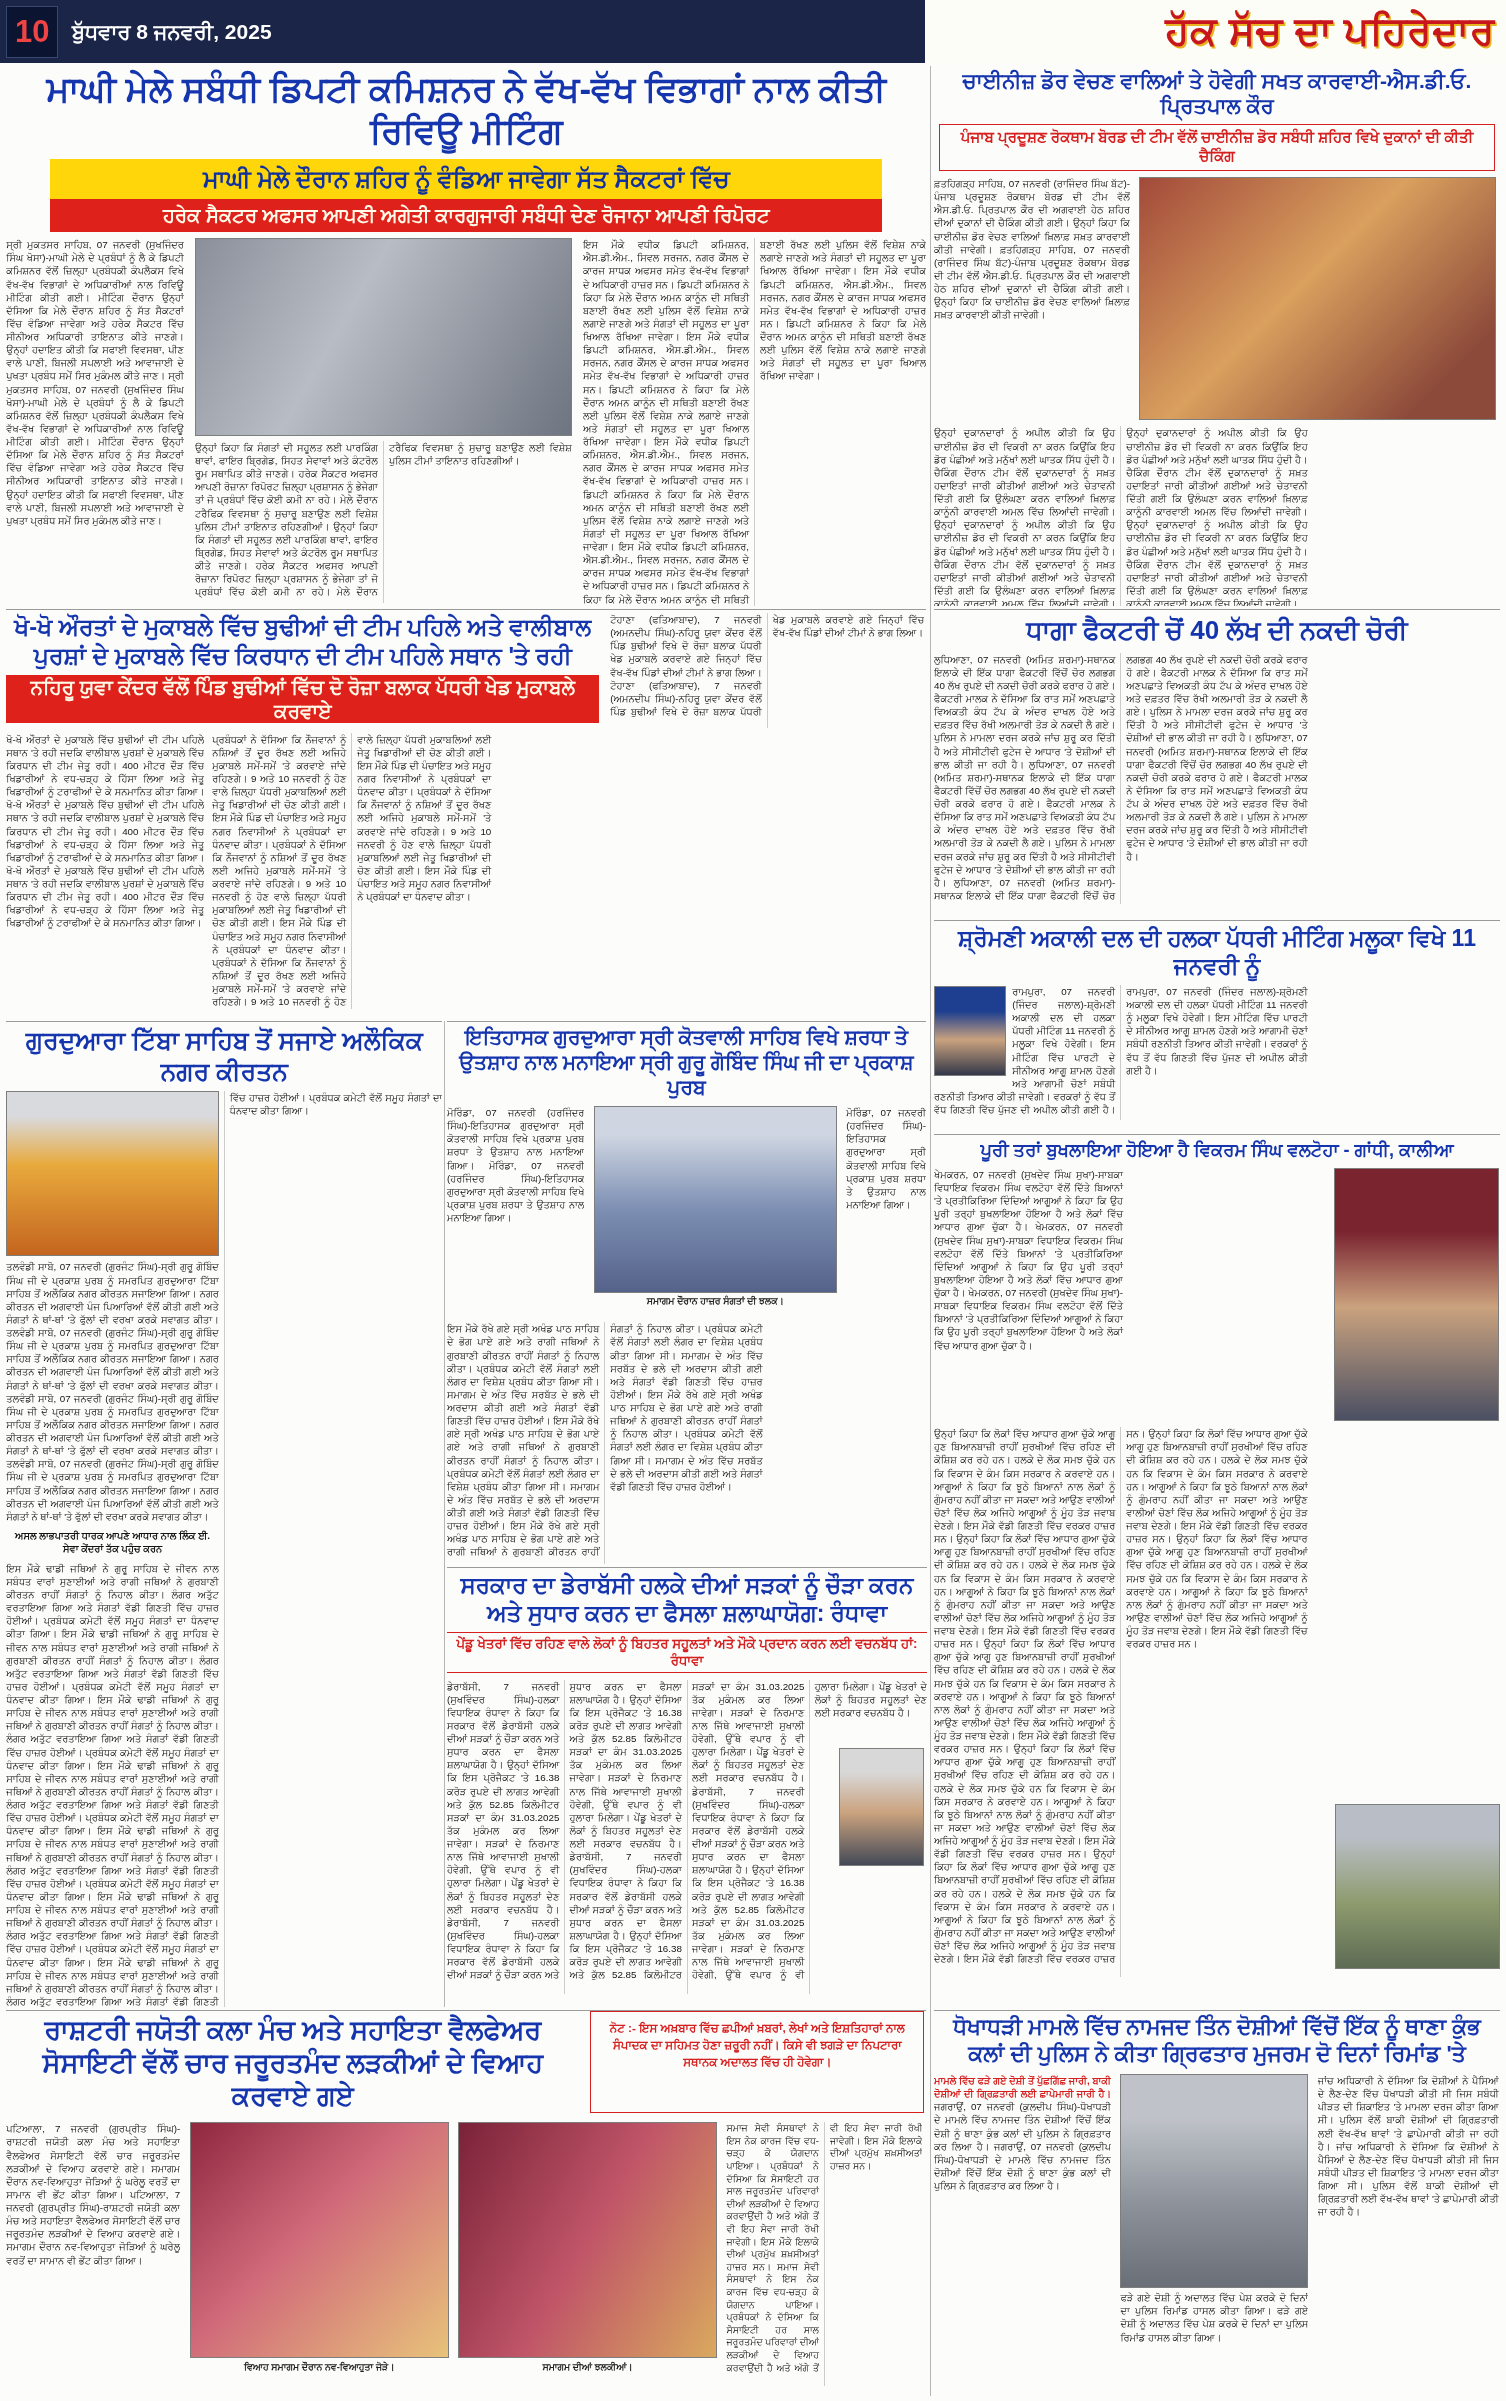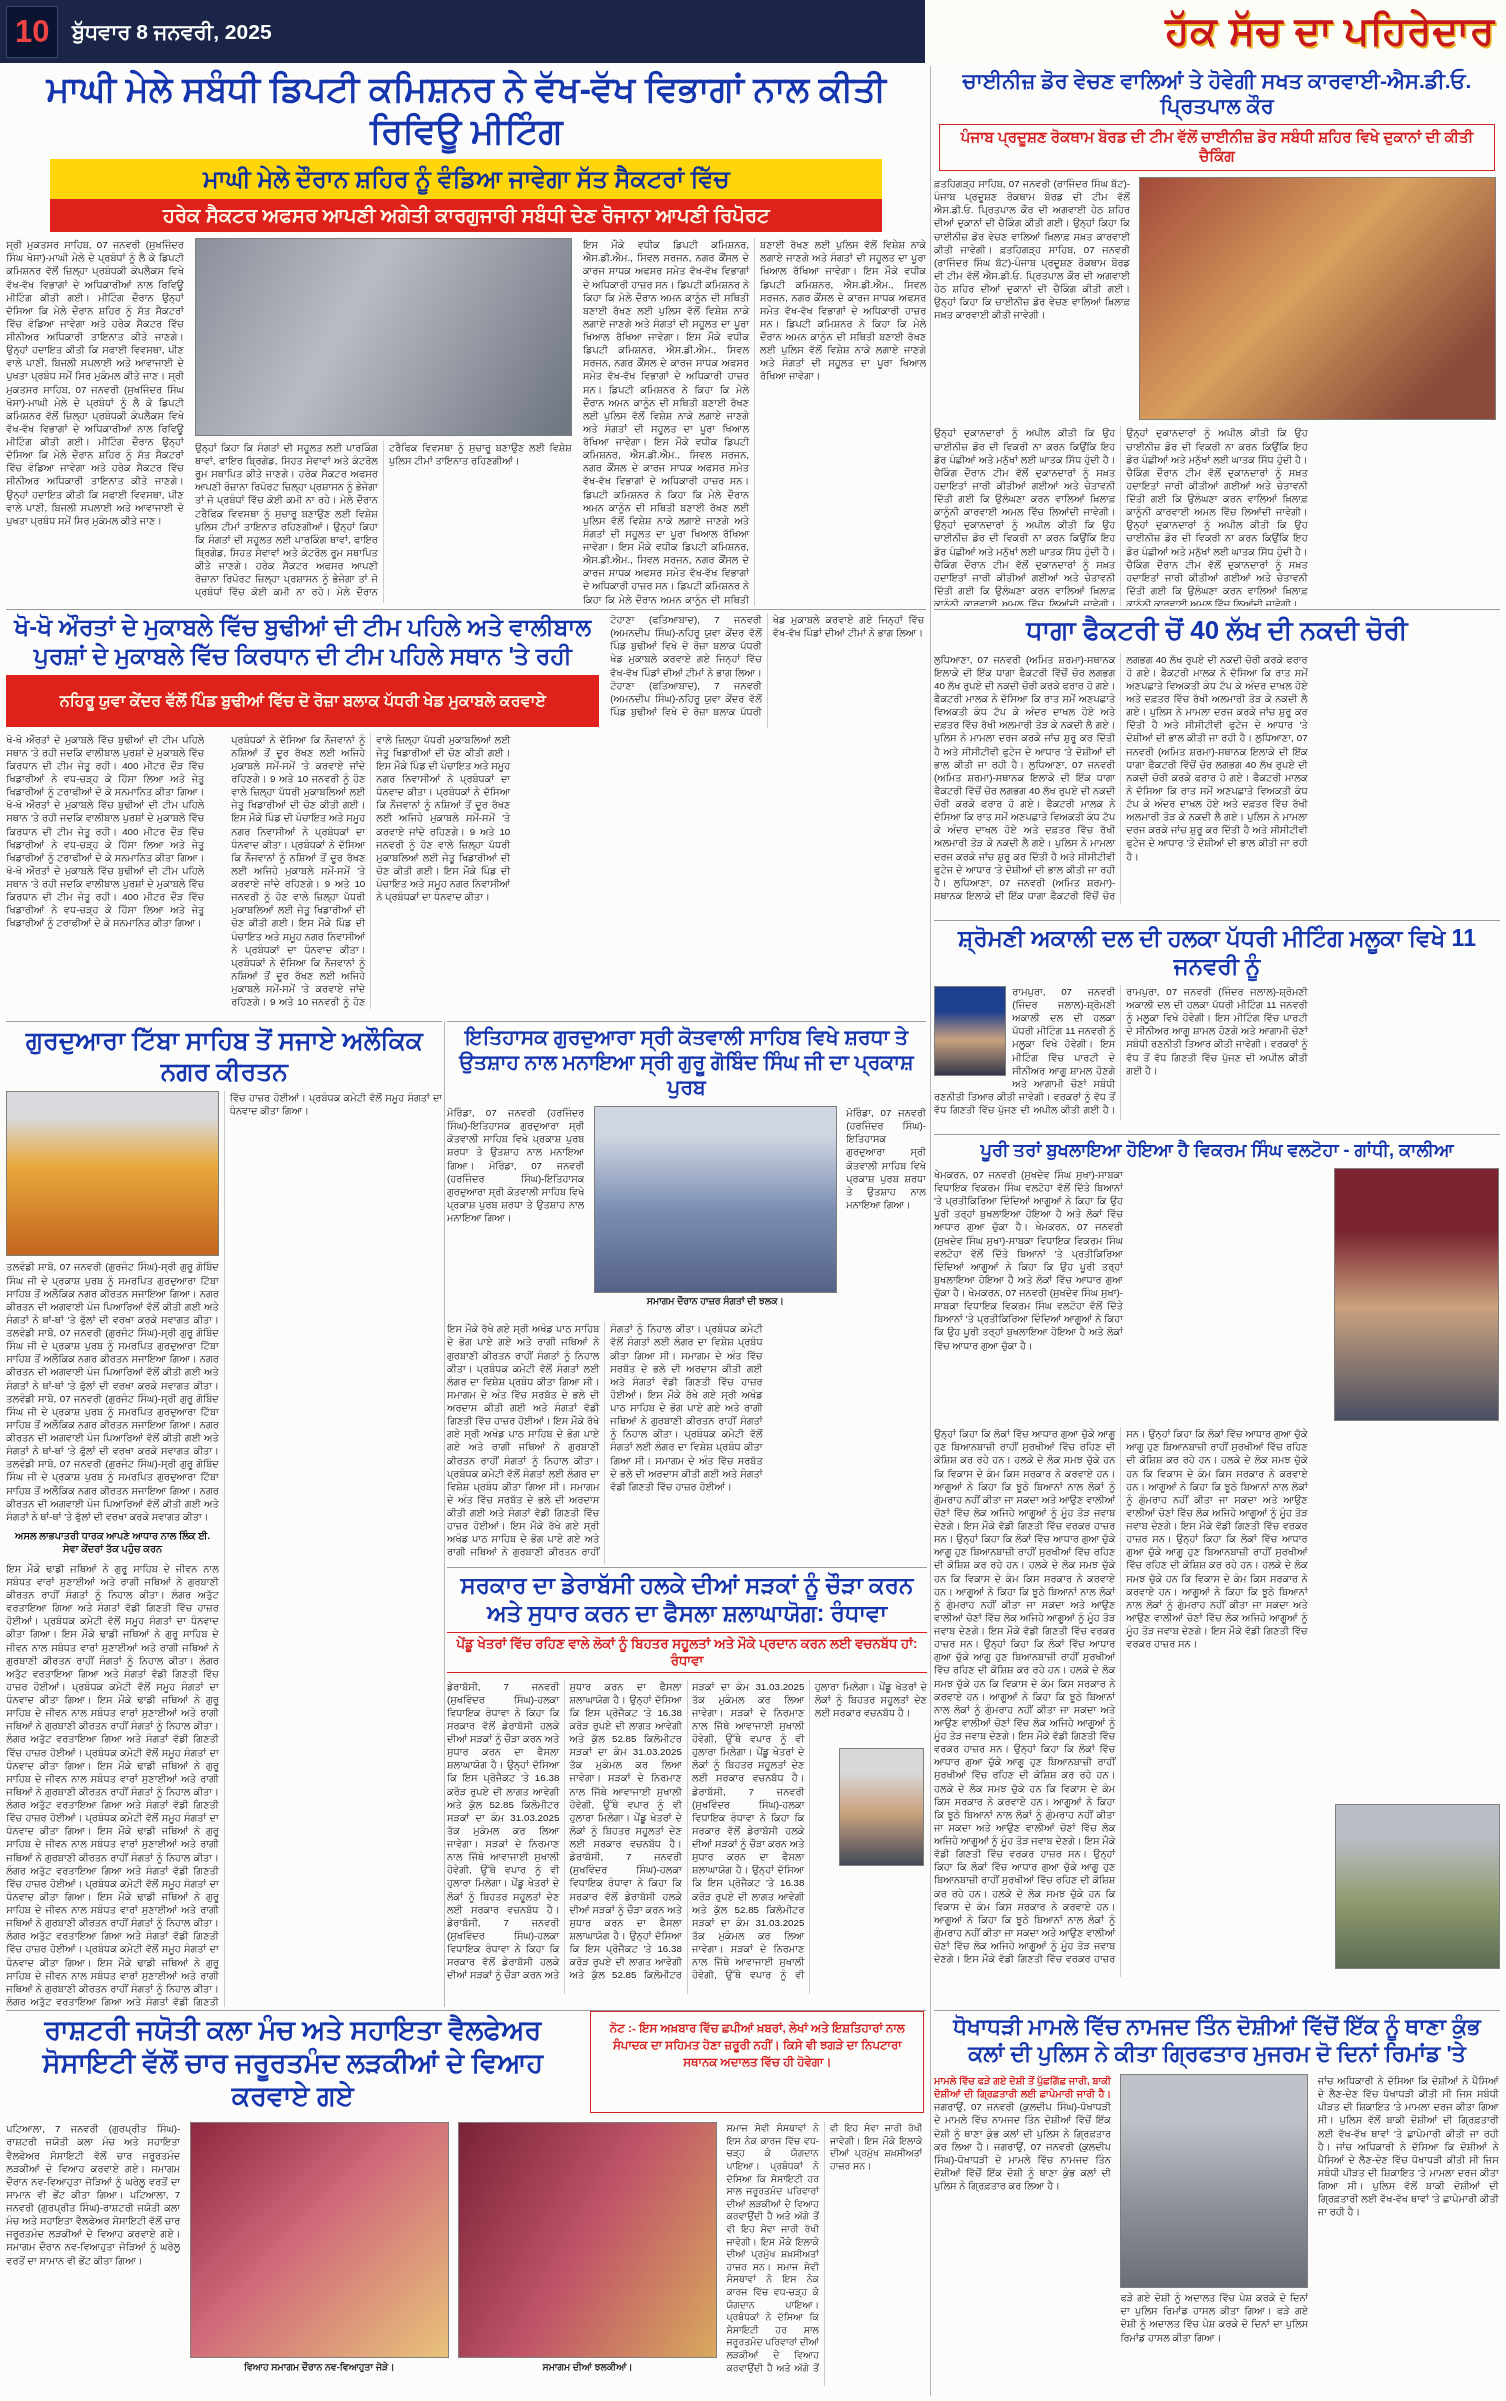--- a/index.html
+++ b/index.html
@@ -75,25 +75,25 @@
     <div class="bt" style="width:196px;height:243px">ਫ਼ਤਹਿਗੜ੍ਹ ਸਾਹਿਬ, 07 ਜਨਵਰੀ (ਰਾਜਿੰਦਰ ਸਿੰਘ ਬੱਟ)-ਪੰਜਾਬ ਪ੍ਰਦੂਸ਼ਣ ਰੋਕਥਾਮ ਬੋਰਡ ਦੀ ਟੀਮ ਵੱਲੋਂ ਐਸ.ਡੀ.ਓ. ਪ੍ਰਿਤਪਾਲ ਕੌਰ ਦੀ ਅਗਵਾਈ ਹੇਠ ਸ਼ਹਿਰ ਦੀਆਂ ਦੁਕਾਨਾਂ ਦੀ ਚੈਕਿੰਗ ਕੀਤੀ ਗਈ। ਉਨ੍ਹਾਂ ਕਿਹਾ ਕਿ ਚਾਈਨੀਜ਼ ਡੋਰ ਵੇਚਣ ਵਾਲਿਆਂ ਖ਼ਿਲਾਫ਼ ਸਖ਼ਤ ਕਾਰਵਾਈ ਕੀਤੀ ਜਾਵੇਗੀ। ਫ਼ਤਹਿਗੜ੍ਹ ਸਾਹਿਬ, 07 ਜਨਵਰੀ (ਰਾਜਿੰਦਰ ਸਿੰਘ ਬੱਟ)-ਪੰਜਾਬ ਪ੍ਰਦੂਸ਼ਣ ਰੋਕਥਾਮ ਬੋਰਡ ਦੀ ਟੀਮ ਵੱਲੋਂ ਐਸ.ਡੀ.ਓ. ਪ੍ਰਿਤਪਾਲ ਕੌਰ ਦੀ ਅਗਵਾਈ ਹੇਠ ਸ਼ਹਿਰ ਦੀਆਂ ਦੁਕਾਨਾਂ ਦੀ ਚੈਕਿੰਗ ਕੀਤੀ ਗਈ। ਉਨ੍ਹਾਂ ਕਿਹਾ ਕਿ ਚਾਈਨੀਜ਼ ਡੋਰ ਵੇਚਣ ਵਾਲਿਆਂ ਖ਼ਿਲਾਫ਼ ਸਖ਼ਤ ਕਾਰਵਾਈ ਕੀਤੀ ਜਾਵੇਗੀ।</div>
     <div class="photo" style="width:357px;height:243px;background:linear-gradient(135deg,#a24a3a,#d9a05e 45%,#8c4a3a 85%)"></div>
   </div>
   <div class="bt cols3" style="height:190px;margin-top:6.3px">ਉਨ੍ਹਾਂ ਦੁਕਾਨਦਾਰਾਂ ਨੂੰ ਅਪੀਲ ਕੀਤੀ ਕਿ ਉਹ ਚਾਈਨੀਜ਼ ਡੋਰ ਦੀ ਵਿਕਰੀ ਨਾ ਕਰਨ ਕਿਉਂਕਿ ਇਹ ਡੋਰ ਪੰਛੀਆਂ ਅਤੇ ਮਨੁੱਖਾਂ ਲਈ ਘਾਤਕ ਸਿੱਧ ਹੁੰਦੀ ਹੈ। ਚੈਕਿੰਗ ਦੌਰਾਨ ਟੀਮ ਵੱਲੋਂ ਦੁਕਾਨਦਾਰਾਂ ਨੂੰ ਸਖ਼ਤ ਹਦਾਇਤਾਂ ਜਾਰੀ ਕੀਤੀਆਂ ਗਈਆਂ ਅਤੇ ਚੇਤਾਵਨੀ ਦਿੱਤੀ ਗਈ ਕਿ ਉਲੰਘਣਾ ਕਰਨ ਵਾਲਿਆਂ ਖ਼ਿਲਾਫ਼ ਕਾਨੂੰਨੀ ਕਾਰਵਾਈ ਅਮਲ ਵਿੱਚ ਲਿਆਂਦੀ ਜਾਵੇਗੀ। ਉਨ੍ਹਾਂ ਦੁਕਾਨਦਾਰਾਂ ਨੂੰ ਅਪੀਲ ਕੀਤੀ ਕਿ ਉਹ ਚਾਈਨੀਜ਼ ਡੋਰ ਦੀ ਵਿਕਰੀ ਨਾ ਕਰਨ ਕਿਉਂਕਿ ਇਹ ਡੋਰ ਪੰਛੀਆਂ ਅਤੇ ਮਨੁੱਖਾਂ ਲਈ ਘਾਤਕ ਸਿੱਧ ਹੁੰਦੀ ਹੈ। ਚੈਕਿੰਗ ਦੌਰਾਨ ਟੀਮ ਵੱਲੋਂ ਦੁਕਾਨਦਾਰਾਂ ਨੂੰ ਸਖ਼ਤ ਹਦਾਇਤਾਂ ਜਾਰੀ ਕੀਤੀਆਂ ਗਈਆਂ ਅਤੇ ਚੇਤਾਵਨੀ ਦਿੱਤੀ ਗਈ ਕਿ ਉਲੰਘਣਾ ਕਰਨ ਵਾਲਿਆਂ ਖ਼ਿਲਾਫ਼ ਕਾਨੂੰਨੀ ਕਾਰਵਾਈ ਅਮਲ ਵਿੱਚ ਲਿਆਂਦੀ ਜਾਵੇਗੀ। ਉਨ੍ਹਾਂ ਦੁਕਾਨਦਾਰਾਂ ਨੂੰ ਅਪੀਲ ਕੀਤੀ ਕਿ ਉਹ ਚਾਈਨੀਜ਼ ਡੋਰ ਦੀ ਵਿਕਰੀ ਨਾ ਕਰਨ ਕਿਉਂਕਿ ਇਹ ਡੋਰ ਪੰਛੀਆਂ ਅਤੇ ਮਨੁੱਖਾਂ ਲਈ ਘਾਤਕ ਸਿੱਧ ਹੁੰਦੀ ਹੈ। ਚੈਕਿੰਗ ਦੌਰਾਨ ਟੀਮ ਵੱਲੋਂ ਦੁਕਾਨਦਾਰਾਂ ਨੂੰ ਸਖ਼ਤ ਹਦਾਇਤਾਂ ਜਾਰੀ ਕੀਤੀਆਂ ਗਈਆਂ ਅਤੇ ਚੇਤਾਵਨੀ ਦਿੱਤੀ ਗਈ ਕਿ ਉਲੰਘਣਾ ਕਰਨ ਵਾਲਿਆਂ ਖ਼ਿਲਾਫ਼ ਕਾਨੂੰਨੀ ਕਾਰਵਾਈ ਅਮਲ ਵਿੱਚ ਲਿਆਂਦੀ ਜਾਵੇਗੀ। ਉਨ੍ਹਾਂ ਦੁਕਾਨਦਾਰਾਂ ਨੂੰ ਅਪੀਲ ਕੀਤੀ ਕਿ ਉਹ ਚਾਈਨੀਜ਼ ਡੋਰ ਦੀ ਵਿਕਰੀ ਨਾ ਕਰਨ ਕਿਉਂਕਿ ਇਹ ਡੋਰ ਪੰਛੀਆਂ ਅਤੇ ਮਨੁੱਖਾਂ ਲਈ ਘਾਤਕ ਸਿੱਧ ਹੁੰਦੀ ਹੈ। ਚੈਕਿੰਗ ਦੌਰਾਨ ਟੀਮ ਵੱਲੋਂ ਦੁਕਾਨਦਾਰਾਂ ਨੂੰ ਸਖ਼ਤ ਹਦਾਇਤਾਂ ਜਾਰੀ ਕੀਤੀਆਂ ਗਈਆਂ ਅਤੇ ਚੇਤਾਵਨੀ ਦਿੱਤੀ ਗਈ ਕਿ ਉਲੰਘਣਾ ਕਰਨ ਵਾਲਿਆਂ ਖ਼ਿਲਾਫ਼ ਕਾਨੂੰਨੀ ਕਾਰਵਾਈ ਅਮਲ ਵਿੱਚ ਲਿਆਂਦੀ ਜਾਵੇਗੀ।</div>
 </section>
 
 <section class="art rt" style="left:6.3px;top:609px;width:920px;height:405px">
   <div class="flexrow" style="gap:11px;height:118px">
     <div style="width:593px">
       <h2 class="hl" style="font-size:23.6px;margin:3.1px 0 4.7px">ਖੋ-ਖੋ ਔਰਤਾਂ ਦੇ ਮੁਕਾਬਲੇ ਵਿੱਚ ਬੁਢੀਆਂ ਦੀ ਟੀਮ ਪਹਿਲੇ ਅਤੇ ਵਾਲੀਬਾਲ ਪੁਰਸ਼ਾਂ ਦੇ ਮੁਕਾਬਲੇ ਵਿੱਚ ਕਿਰਧਾਨ ਦੀ ਟੀਮ ਪਹਿਲੇ ਸਥਾਨ 'ਤੇ ਰਹੀ</h2>
-      <div class="bar-red" style="font-size:16px;padding:16px">ਨਹਿਰੂ ਯੁਵਾ ਕੇਂਦਰ ਵੱਲੋਂ ਪਿੰਡ ਬੁਢੀਆਂ ਵਿੱਚ ਦੋ ਰੋਜ਼ਾ ਬਲਾਕ ਪੱਧਰੀ ਖੇਡ ਮੁਕਾਬਲੇ ਕਰਵਾਏ</div>
+      <div class="bar-red" style="font-size:20px;padding:0">ਨਹਿਰੂ ਯੁਵਾ ਕੇਂਦਰ ਵੱਲੋਂ ਪਿੰਡ ਬੁਢੀਆਂ ਵਿੱਚ ਦੋ ਰੋਜ਼ਾ ਬਲਾਕ ਪੱਧਰੀ ਖੇਡ ਮੁਕਾਬਲੇ ਕਰਵਾਏ</div>
     </div>
     <div class="bt cols2" style="width:314px;height:115px;margin-top:3.1px">ਟੋਹਾਣਾ (ਫਤਿਆਬਾਦ), 7 ਜਨਵਰੀ (ਅਮਨਦੀਪ ਸਿੰਘ)-ਨਹਿਰੂ ਯੁਵਾ ਕੇਂਦਰ ਵੱਲੋਂ ਪਿੰਡ ਬੁਢੀਆਂ ਵਿਖੇ ਦੋ ਰੋਜ਼ਾ ਬਲਾਕ ਪੱਧਰੀ ਖੇਡ ਮੁਕਾਬਲੇ ਕਰਵਾਏ ਗਏ ਜਿਨ੍ਹਾਂ ਵਿੱਚ ਵੱਖ-ਵੱਖ ਪਿੰਡਾਂ ਦੀਆਂ ਟੀਮਾਂ ਨੇ ਭਾਗ ਲਿਆ। ਟੋਹਾਣਾ (ਫਤਿਆਬਾਦ), 7 ਜਨਵਰੀ (ਅਮਨਦੀਪ ਸਿੰਘ)-ਨਹਿਰੂ ਯੁਵਾ ਕੇਂਦਰ ਵੱਲੋਂ ਪਿੰਡ ਬੁਢੀਆਂ ਵਿਖੇ ਦੋ ਰੋਜ਼ਾ ਬਲਾਕ ਪੱਧਰੀ ਖੇਡ ਮੁਕਾਬਲੇ ਕਰਵਾਏ ਗਏ ਜਿਨ੍ਹਾਂ ਵਿੱਚ ਵੱਖ-ਵੱਖ ਪਿੰਡਾਂ ਦੀਆਂ ਟੀਮਾਂ ਨੇ ਭਾਗ ਲਿਆ।</div>
   </div>
-  <div class="flexrow" style="gap:27px;margin-top:4.7px;height:276px">
+  <div class="flexrow" style="gap:8px;margin-top:4.7px;height:276px">
     <div class="bt" style="width:198px;height:276px">ਖੋ-ਖੋ ਔਰਤਾਂ ਦੇ ਮੁਕਾਬਲੇ ਵਿੱਚ ਬੁਢੀਆਂ ਦੀ ਟੀਮ ਪਹਿਲੇ ਸਥਾਨ 'ਤੇ ਰਹੀ ਜਦਕਿ ਵਾਲੀਬਾਲ ਪੁਰਸ਼ਾਂ ਦੇ ਮੁਕਾਬਲੇ ਵਿੱਚ ਕਿਰਧਾਨ ਦੀ ਟੀਮ ਜੇਤੂ ਰਹੀ। 400 ਮੀਟਰ ਦੌੜ ਵਿੱਚ ਖਿਡਾਰੀਆਂ ਨੇ ਵਧ-ਚੜ੍ਹ ਕੇ ਹਿੱਸਾ ਲਿਆ ਅਤੇ ਜੇਤੂ ਖਿਡਾਰੀਆਂ ਨੂੰ ਟਰਾਫੀਆਂ ਦੇ ਕੇ ਸਨਮਾਨਿਤ ਕੀਤਾ ਗਿਆ। ਖੋ-ਖੋ ਔਰਤਾਂ ਦੇ ਮੁਕਾਬਲੇ ਵਿੱਚ ਬੁਢੀਆਂ ਦੀ ਟੀਮ ਪਹਿਲੇ ਸਥਾਨ 'ਤੇ ਰਹੀ ਜਦਕਿ ਵਾਲੀਬਾਲ ਪੁਰਸ਼ਾਂ ਦੇ ਮੁਕਾਬਲੇ ਵਿੱਚ ਕਿਰਧਾਨ ਦੀ ਟੀਮ ਜੇਤੂ ਰਹੀ। 400 ਮੀਟਰ ਦੌੜ ਵਿੱਚ ਖਿਡਾਰੀਆਂ ਨੇ ਵਧ-ਚੜ੍ਹ ਕੇ ਹਿੱਸਾ ਲਿਆ ਅਤੇ ਜੇਤੂ ਖਿਡਾਰੀਆਂ ਨੂੰ ਟਰਾਫੀਆਂ ਦੇ ਕੇ ਸਨਮਾਨਿਤ ਕੀਤਾ ਗਿਆ। ਖੋ-ਖੋ ਔਰਤਾਂ ਦੇ ਮੁਕਾਬਲੇ ਵਿੱਚ ਬੁਢੀਆਂ ਦੀ ਟੀਮ ਪਹਿਲੇ ਸਥਾਨ 'ਤੇ ਰਹੀ ਜਦਕਿ ਵਾਲੀਬਾਲ ਪੁਰਸ਼ਾਂ ਦੇ ਮੁਕਾਬਲੇ ਵਿੱਚ ਕਿਰਧਾਨ ਦੀ ਟੀਮ ਜੇਤੂ ਰਹੀ। 400 ਮੀਟਰ ਦੌੜ ਵਿੱਚ ਖਿਡਾਰੀਆਂ ਨੇ ਵਧ-ਚੜ੍ਹ ਕੇ ਹਿੱਸਾ ਲਿਆ ਅਤੇ ਜੇਤੂ ਖਿਡਾਰੀਆਂ ਨੂੰ ਟਰਾਫੀਆਂ ਦੇ ਕੇ ਸਨਮਾਨਿਤ ਕੀਤਾ ਗਿਆ।</div>
     <div class="bt cols3" style="width:424px;height:276px">ਪ੍ਰਬੰਧਕਾਂ ਨੇ ਦੱਸਿਆ ਕਿ ਨੌਜਵਾਨਾਂ ਨੂੰ ਨਸ਼ਿਆਂ ਤੋਂ ਦੂਰ ਰੱਖਣ ਲਈ ਅਜਿਹੇ ਮੁਕਾਬਲੇ ਸਮੇਂ-ਸਮੇਂ 'ਤੇ ਕਰਵਾਏ ਜਾਂਦੇ ਰਹਿਣਗੇ। 9 ਅਤੇ 10 ਜਨਵਰੀ ਨੂੰ ਹੋਣ ਵਾਲੇ ਜ਼ਿਲ੍ਹਾ ਪੱਧਰੀ ਮੁਕਾਬਲਿਆਂ ਲਈ ਜੇਤੂ ਖਿਡਾਰੀਆਂ ਦੀ ਚੋਣ ਕੀਤੀ ਗਈ। ਇਸ ਮੌਕੇ ਪਿੰਡ ਦੀ ਪੰਚਾਇਤ ਅਤੇ ਸਮੂਹ ਨਗਰ ਨਿਵਾਸੀਆਂ ਨੇ ਪ੍ਰਬੰਧਕਾਂ ਦਾ ਧੰਨਵਾਦ ਕੀਤਾ। ਪ੍ਰਬੰਧਕਾਂ ਨੇ ਦੱਸਿਆ ਕਿ ਨੌਜਵਾਨਾਂ ਨੂੰ ਨਸ਼ਿਆਂ ਤੋਂ ਦੂਰ ਰੱਖਣ ਲਈ ਅਜਿਹੇ ਮੁਕਾਬਲੇ ਸਮੇਂ-ਸਮੇਂ 'ਤੇ ਕਰਵਾਏ ਜਾਂਦੇ ਰਹਿਣਗੇ। 9 ਅਤੇ 10 ਜਨਵਰੀ ਨੂੰ ਹੋਣ ਵਾਲੇ ਜ਼ਿਲ੍ਹਾ ਪੱਧਰੀ ਮੁਕਾਬਲਿਆਂ ਲਈ ਜੇਤੂ ਖਿਡਾਰੀਆਂ ਦੀ ਚੋਣ ਕੀਤੀ ਗਈ। ਇਸ ਮੌਕੇ ਪਿੰਡ ਦੀ ਪੰਚਾਇਤ ਅਤੇ ਸਮੂਹ ਨਗਰ ਨਿਵਾਸੀਆਂ ਨੇ ਪ੍ਰਬੰਧਕਾਂ ਦਾ ਧੰਨਵਾਦ ਕੀਤਾ। ਪ੍ਰਬੰਧਕਾਂ ਨੇ ਦੱਸਿਆ ਕਿ ਨੌਜਵਾਨਾਂ ਨੂੰ ਨਸ਼ਿਆਂ ਤੋਂ ਦੂਰ ਰੱਖਣ ਲਈ ਅਜਿਹੇ ਮੁਕਾਬਲੇ ਸਮੇਂ-ਸਮੇਂ 'ਤੇ ਕਰਵਾਏ ਜਾਂਦੇ ਰਹਿਣਗੇ। 9 ਅਤੇ 10 ਜਨਵਰੀ ਨੂੰ ਹੋਣ ਵਾਲੇ ਜ਼ਿਲ੍ਹਾ ਪੱਧਰੀ ਮੁਕਾਬਲਿਆਂ ਲਈ ਜੇਤੂ ਖਿਡਾਰੀਆਂ ਦੀ ਚੋਣ ਕੀਤੀ ਗਈ। ਇਸ ਮੌਕੇ ਪਿੰਡ ਦੀ ਪੰਚਾਇਤ ਅਤੇ ਸਮੂਹ ਨਗਰ ਨਿਵਾਸੀਆਂ ਨੇ ਪ੍ਰਬੰਧਕਾਂ ਦਾ ਧੰਨਵਾਦ ਕੀਤਾ। ਪ੍ਰਬੰਧਕਾਂ ਨੇ ਦੱਸਿਆ ਕਿ ਨੌਜਵਾਨਾਂ ਨੂੰ ਨਸ਼ਿਆਂ ਤੋਂ ਦੂਰ ਰੱਖਣ ਲਈ ਅਜਿਹੇ ਮੁਕਾਬਲੇ ਸਮੇਂ-ਸਮੇਂ 'ਤੇ ਕਰਵਾਏ ਜਾਂਦੇ ਰਹਿਣਗੇ। 9 ਅਤੇ 10 ਜਨਵਰੀ ਨੂੰ ਹੋਣ ਵਾਲੇ ਜ਼ਿਲ੍ਹਾ ਪੱਧਰੀ ਮੁਕਾਬਲਿਆਂ ਲਈ ਜੇਤੂ ਖਿਡਾਰੀਆਂ ਦੀ ਚੋਣ ਕੀਤੀ ਗਈ। ਇਸ ਮੌਕੇ ਪਿੰਡ ਦੀ ਪੰਚਾਇਤ ਅਤੇ ਸਮੂਹ ਨਗਰ ਨਿਵਾਸੀਆਂ ਨੇ ਪ੍ਰਬੰਧਕਾਂ ਦਾ ਧੰਨਵਾਦ ਕੀਤਾ।</div>
   </div>
 </section>
 
 <section class="art rt" style="left:934px;top:609px;width:566px;height:309px">
   <h2 class="hl" style="font-size:26px;margin:4.7px 0 6.3px">ਧਾਗਾ ਫੈਕਟਰੀ ਚੋਂ 40 ਲੱਖ ਦੀ ਨਕਦੀ ਚੋਰੀ</h2>
   <div class="bt cols3" style="height:251px">ਲੁਧਿਆਣਾ, 07 ਜਨਵਰੀ (ਅਮਿਤ ਸ਼ਰਮਾ)-ਸਥਾਨਕ ਇਲਾਕੇ ਦੀ ਇੱਕ ਧਾਗਾ ਫੈਕਟਰੀ ਵਿੱਚੋਂ ਚੋਰ ਲਗਭਗ 40 ਲੱਖ ਰੁਪਏ ਦੀ ਨਕਦੀ ਚੋਰੀ ਕਰਕੇ ਫਰਾਰ ਹੋ ਗਏ। ਫੈਕਟਰੀ ਮਾਲਕ ਨੇ ਦੱਸਿਆ ਕਿ ਰਾਤ ਸਮੇਂ ਅਣਪਛਾਤੇ ਵਿਅਕਤੀ ਕੰਧ ਟੱਪ ਕੇ ਅੰਦਰ ਦਾਖਲ ਹੋਏ ਅਤੇ ਦਫ਼ਤਰ ਵਿੱਚ ਰੱਖੀ ਅਲਮਾਰੀ ਤੋੜ ਕੇ ਨਕਦੀ ਲੈ ਗਏ। ਪੁਲਿਸ ਨੇ ਮਾਮਲਾ ਦਰਜ ਕਰਕੇ ਜਾਂਚ ਸ਼ੁਰੂ ਕਰ ਦਿੱਤੀ ਹੈ ਅਤੇ ਸੀਸੀਟੀਵੀ ਫੁਟੇਜ ਦੇ ਆਧਾਰ 'ਤੇ ਦੋਸ਼ੀਆਂ ਦੀ ਭਾਲ ਕੀਤੀ ਜਾ ਰਹੀ ਹੈ। ਲੁਧਿਆਣਾ, 07 ਜਨਵਰੀ (ਅਮਿਤ ਸ਼ਰਮਾ)-ਸਥਾਨਕ ਇਲਾਕੇ ਦੀ ਇੱਕ ਧਾਗਾ ਫੈਕਟਰੀ ਵਿੱਚੋਂ ਚੋਰ ਲਗਭਗ 40 ਲੱਖ ਰੁਪਏ ਦੀ ਨਕਦੀ ਚੋਰੀ ਕਰਕੇ ਫਰਾਰ ਹੋ ਗਏ। ਫੈਕਟਰੀ ਮਾਲਕ ਨੇ ਦੱਸਿਆ ਕਿ ਰਾਤ ਸਮੇਂ ਅਣਪਛਾਤੇ ਵਿਅਕਤੀ ਕੰਧ ਟੱਪ ਕੇ ਅੰਦਰ ਦਾਖਲ ਹੋਏ ਅਤੇ ਦਫ਼ਤਰ ਵਿੱਚ ਰੱਖੀ ਅਲਮਾਰੀ ਤੋੜ ਕੇ ਨਕਦੀ ਲੈ ਗਏ। ਪੁਲਿਸ ਨੇ ਮਾਮਲਾ ਦਰਜ ਕਰਕੇ ਜਾਂਚ ਸ਼ੁਰੂ ਕਰ ਦਿੱਤੀ ਹੈ ਅਤੇ ਸੀਸੀਟੀਵੀ ਫੁਟੇਜ ਦੇ ਆਧਾਰ 'ਤੇ ਦੋਸ਼ੀਆਂ ਦੀ ਭਾਲ ਕੀਤੀ ਜਾ ਰਹੀ ਹੈ। ਲੁਧਿਆਣਾ, 07 ਜਨਵਰੀ (ਅਮਿਤ ਸ਼ਰਮਾ)-ਸਥਾਨਕ ਇਲਾਕੇ ਦੀ ਇੱਕ ਧਾਗਾ ਫੈਕਟਰੀ ਵਿੱਚੋਂ ਚੋਰ ਲਗਭਗ 40 ਲੱਖ ਰੁਪਏ ਦੀ ਨਕਦੀ ਚੋਰੀ ਕਰਕੇ ਫਰਾਰ ਹੋ ਗਏ। ਫੈਕਟਰੀ ਮਾਲਕ ਨੇ ਦੱਸਿਆ ਕਿ ਰਾਤ ਸਮੇਂ ਅਣਪਛਾਤੇ ਵਿਅਕਤੀ ਕੰਧ ਟੱਪ ਕੇ ਅੰਦਰ ਦਾਖਲ ਹੋਏ ਅਤੇ ਦਫ਼ਤਰ ਵਿੱਚ ਰੱਖੀ ਅਲਮਾਰੀ ਤੋੜ ਕੇ ਨਕਦੀ ਲੈ ਗਏ। ਪੁਲਿਸ ਨੇ ਮਾਮਲਾ ਦਰਜ ਕਰਕੇ ਜਾਂਚ ਸ਼ੁਰੂ ਕਰ ਦਿੱਤੀ ਹੈ ਅਤੇ ਸੀਸੀਟੀਵੀ ਫੁਟੇਜ ਦੇ ਆਧਾਰ 'ਤੇ ਦੋਸ਼ੀਆਂ ਦੀ ਭਾਲ ਕੀਤੀ ਜਾ ਰਹੀ ਹੈ। ਲੁਧਿਆਣਾ, 07 ਜਨਵਰੀ (ਅਮਿਤ ਸ਼ਰਮਾ)-ਸਥਾਨਕ ਇਲਾਕੇ ਦੀ ਇੱਕ ਧਾਗਾ ਫੈਕਟਰੀ ਵਿੱਚੋਂ ਚੋਰ ਲਗਭਗ 40 ਲੱਖ ਰੁਪਏ ਦੀ ਨਕਦੀ ਚੋਰੀ ਕਰਕੇ ਫਰਾਰ ਹੋ ਗਏ। ਫੈਕਟਰੀ ਮਾਲਕ ਨੇ ਦੱਸਿਆ ਕਿ ਰਾਤ ਸਮੇਂ ਅਣਪਛਾਤੇ ਵਿਅਕਤੀ ਕੰਧ ਟੱਪ ਕੇ ਅੰਦਰ ਦਾਖਲ ਹੋਏ ਅਤੇ ਦਫ਼ਤਰ ਵਿੱਚ ਰੱਖੀ ਅਲਮਾਰੀ ਤੋੜ ਕੇ ਨਕਦੀ ਲੈ ਗਏ। ਪੁਲਿਸ ਨੇ ਮਾਮਲਾ ਦਰਜ ਕਰਕੇ ਜਾਂਚ ਸ਼ੁਰੂ ਕਰ ਦਿੱਤੀ ਹੈ ਅਤੇ ਸੀਸੀਟੀਵੀ ਫੁਟੇਜ ਦੇ ਆਧਾਰ 'ਤੇ ਦੋਸ਼ੀਆਂ ਦੀ ਭਾਲ ਕੀਤੀ ਜਾ ਰਹੀ ਹੈ।</div>
 </section>
 

